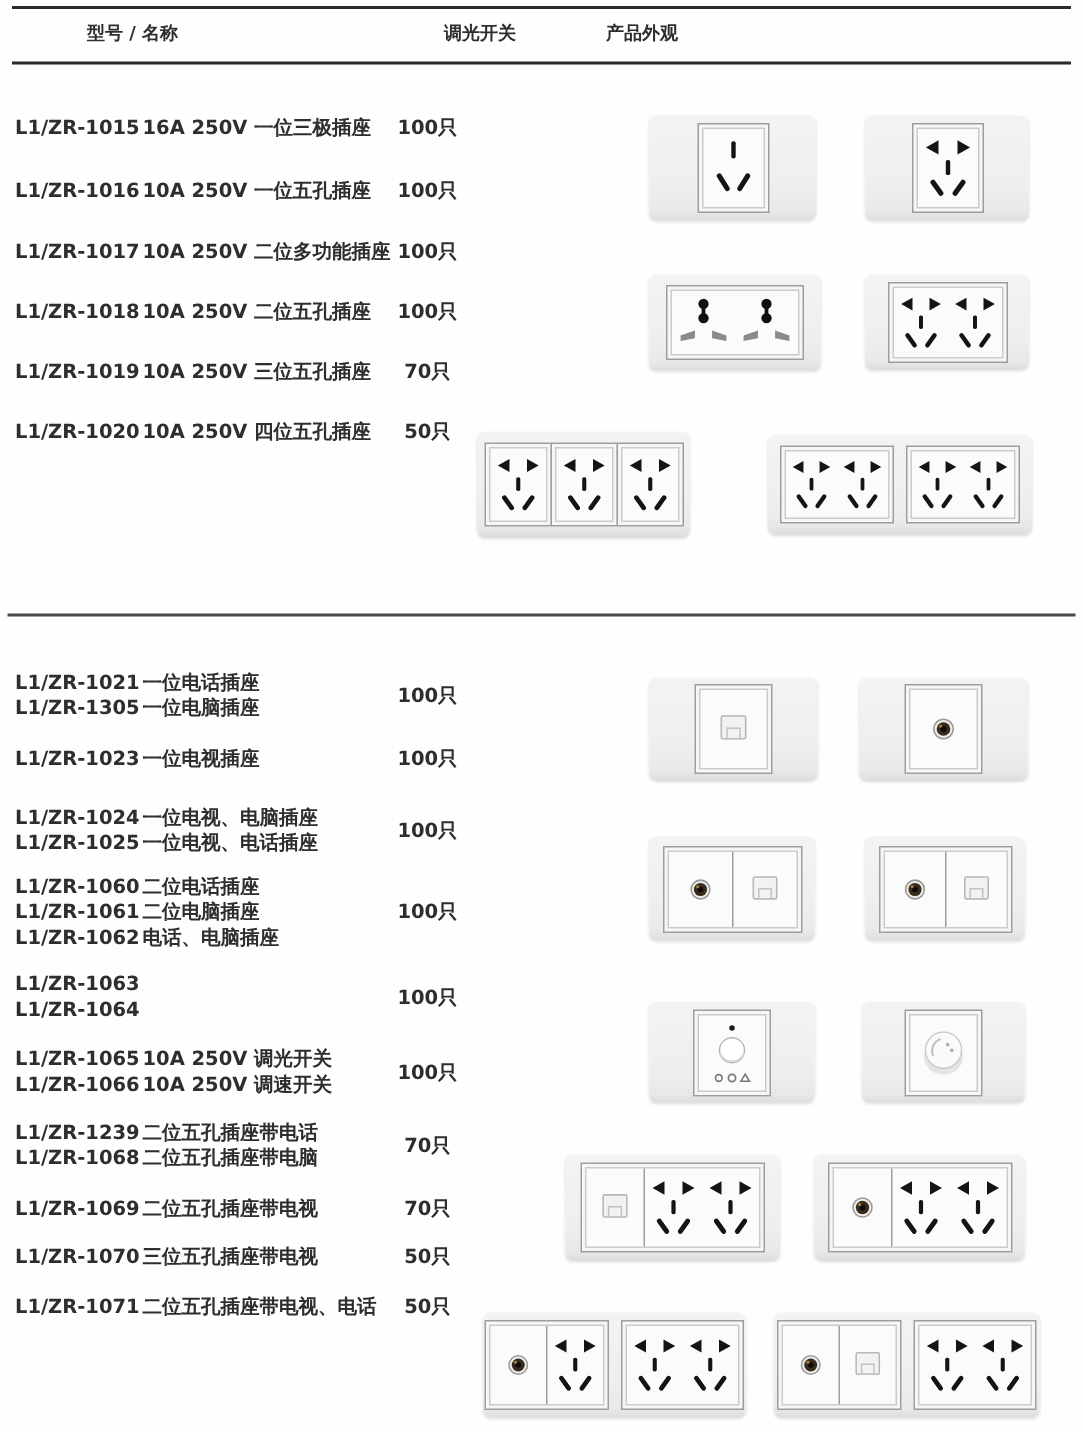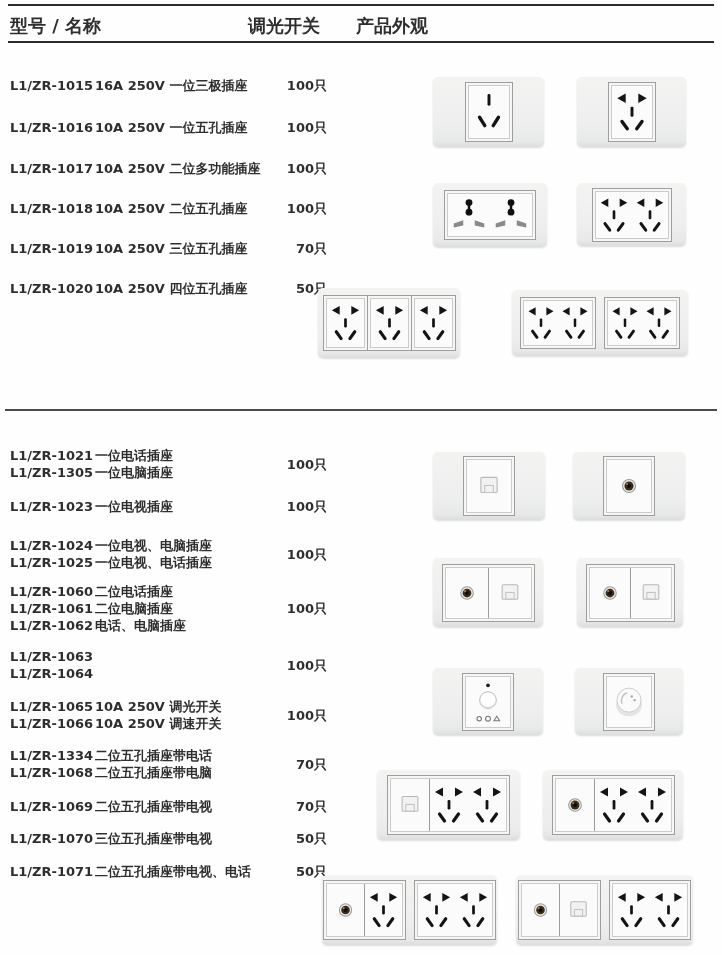--- a/index.html
+++ b/index.html
@@ -2,27 +2,27 @@
 <html><head>
 <meta charset="utf-8">
 <style>
   html,body{margin:0;padding:0;background:#fff;}
   #page{position:relative;width:722px;height:955px;background:#fefefe;overflow:hidden;
         font-family:"DejaVu Sans","Liberation Sans",sans-serif;}
   .hline{position:absolute;background:#2b2b2b;}
   #top-line{top:4px;left:8px;width:706px;height:2px;}
   #header-underline{top:41px;left:8px;width:706px;height:2px;}
   #section-divider{top:409px;left:5px;width:712px;height:2px;background:#4a4a4a;}
-  .hdr{position:absolute;top:14px;font-size:18px;font-weight:bold;color:#2e2e2e;white-space:nowrap;}
+  .hdr{position:absolute;top:14px;font-size:12px;font-weight:bold;color:#2e2e2e;white-space:nowrap;margin-left:48px;}
   #hdr-model{left:10px;} #hdr-qty{left:248px;} #hdr-look{left:356px;}
   .row{position:absolute;left:10px;font-size:13px;font-weight:bold;color:#2e2e2e;line-height:17px;}
   .col{position:absolute;top:0;white-space:nowrap;}
   .col.models{left:0;}
   .col.names{left:85px;}
-  .col.qty{left:233px;width:84px;display:flex;align-items:center;justify-content:flex-end;}
+  .col.qty{left:233px;width:84px;display:flex;align-items:center;justify-content:center;}
   .plate{position:absolute;border-radius:5px;
          background:linear-gradient(180deg,#f3f3f2 0%,#eeeeee 70%,#e7e8e8 92%,#dcdddd 100%);
          box-shadow:0 1px 2px rgba(0,0,0,.14);
          display:flex;align-items:center;justify-content:center;}
   .pwrap{display:flex;align-items:center;}
   .pgroup{border:1px solid #9d9d9d;background:#f6f6f6;padding:2px;}
   .pgroup + .pgroup{margin-left:-1px;}
   .pwrap.gapped .pgroup + .pgroup{margin-left:0;}
   .pgroup-in{border:1px solid #cbcbcb;background:#fbfbfb;display:flex;align-items:center;}
   .pcell{display:flex;align-items:center;justify-content:center;}
@@ -177,21 +177,21 @@
         <div class="col names">
           <div>10A 250V 调光开关</div>
           <div>10A 250V 调速开关</div>
         </div>
         <div class="col qty" style="height: 34px;">
           <span>100只</span>
         </div>
       </div>
       <div class="row" style="top: 747px;">
         <div class="col models">
-          <div>L1/ZR-1334</div>
+          <div>L1/ZR-1239</div>
           <div>L1/ZR-1068</div>
         </div>
         <div class="col names">
           <div>二位五孔插座带电话</div>
           <div>二位五孔插座带电脑</div>
         </div>
         <div class="col qty" style="height: 34px;">
           <span>70只</span>
         </div>
       </div>

